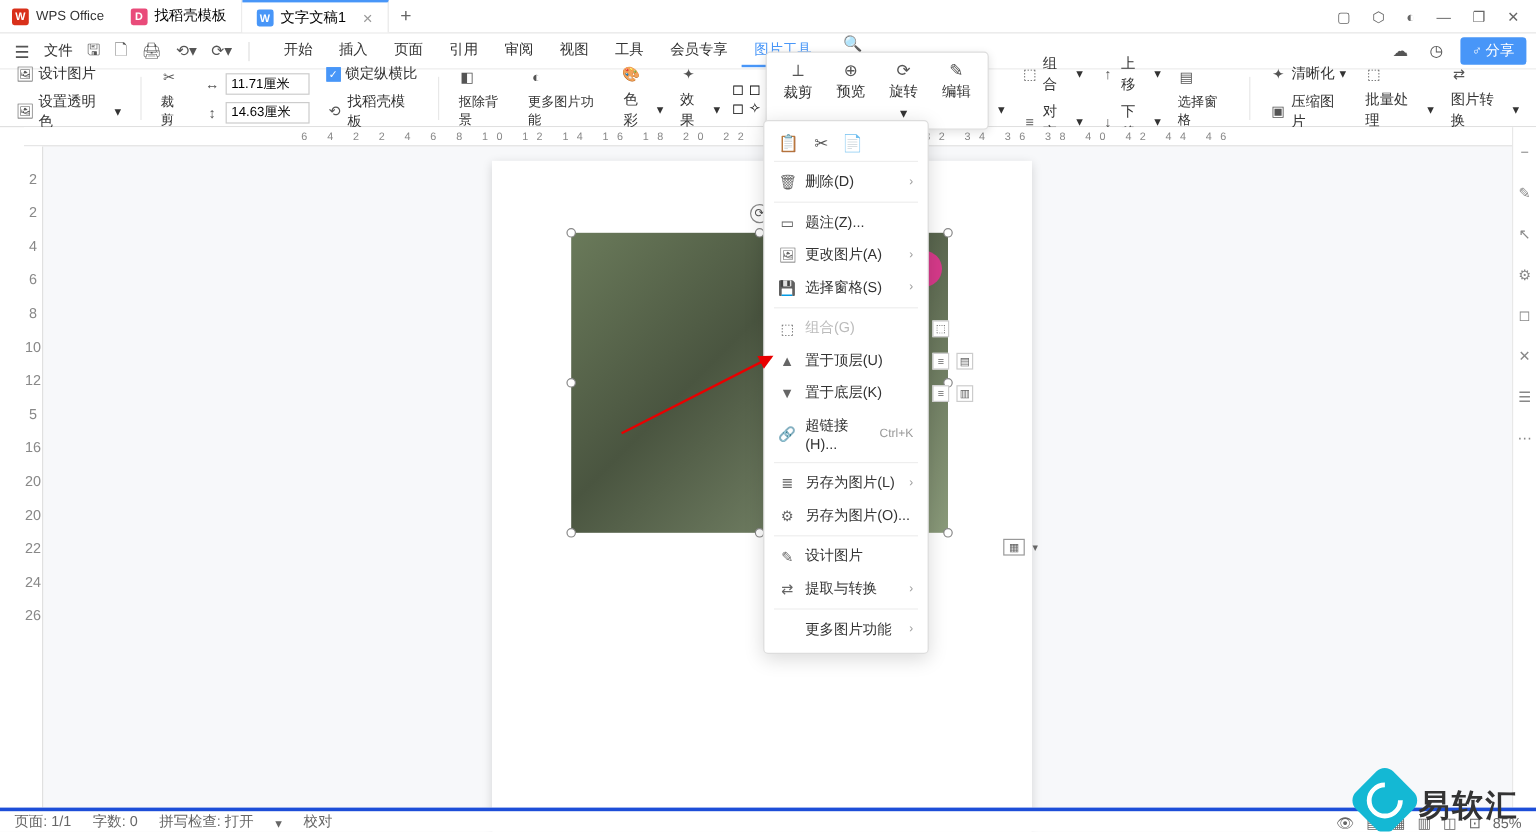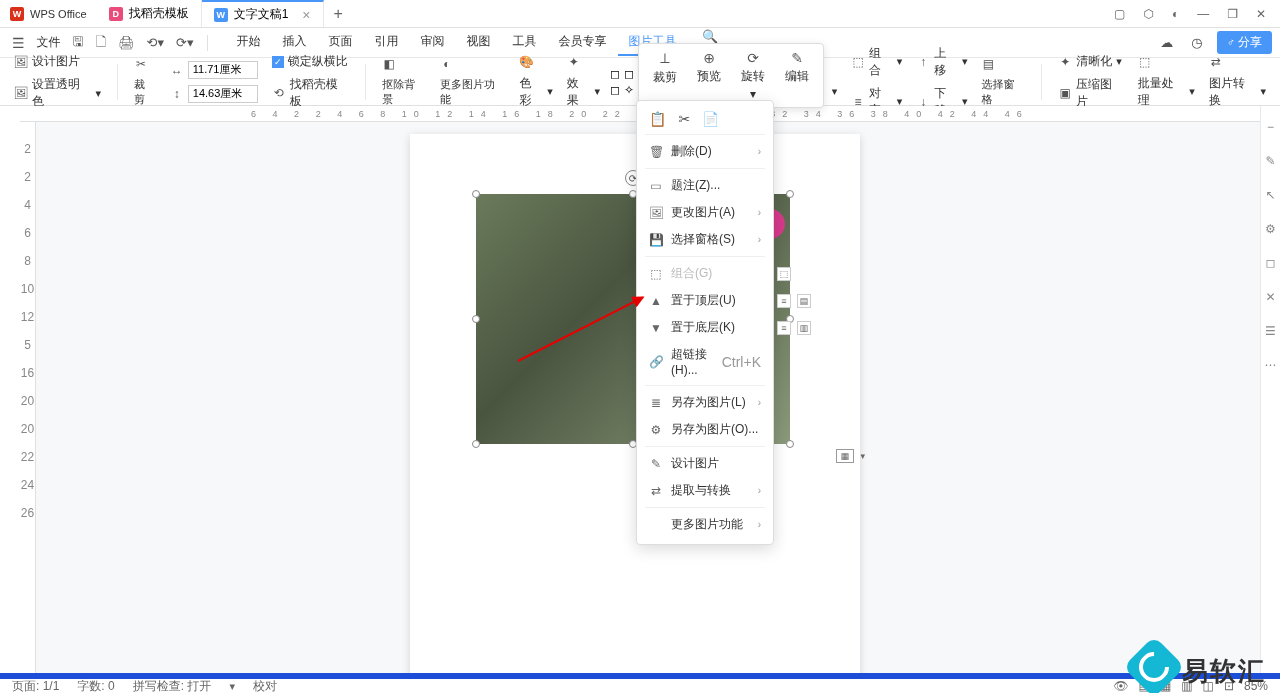--- a/index.html
+++ b/index.html
@@ -49,27 +49,27 @@
 .float-toolbar{position:absolute;top:43px;left:638px;background:#fff;border:1px solid #ddd;border-radius:4px;box-shadow:0 2px 8px rgba(0,0,0,0.12);display:flex;padding:4px}
 .ft-item{display:flex;flex-direction:column;align-items:center;padding:2px 10px;gap:2px;color:#333}
 .ft-item .ic{font-size:14px;color:#555}
 .context-menu{position:absolute;top:100px;left:636px;width:138px;background:#fff;border:1px solid #ddd;border-radius:4px;box-shadow:0 4px 16px rgba(0,0,0,0.15);padding:6px 0}
 .cm-toprow{display:flex;gap:12px;padding:4px 12px}
 .cm-toprow span{font-size:14px;color:#555}
 .cm-item{display:flex;align-items:center;padding:5px 12px;gap:8px;color:#333;position:relative;cursor:pointer}
 .cm-item.dis{color:#bbb}
 .cm-item .ic{width:14px;font-size:12px;color:#666;text-align:center}
 .cm-item .arrow{margin-left:auto;color:#999;font-size:10px}
-.cm-item .shortcut{margin-left:auto;color:#999;font-size:14px}
+.cm-item .shortcut{margin-left:auto;color:#999;font-size:10px}
 .cm-item .ext{position:absolute;right:-18px;width:14px;height:14px;border:1px solid #ccc;background:#fff;display:flex;align-items:center;justify-content:center;font-size:9px;color:#666}
 .cm-sep{height:1px;background:#eee;margin:3px 8px}
 .red-arrow{position:absolute;top:360px;left:518px;width:140px;height:2px;background:#e80000;transform:rotate(-27deg);transform-origin:left center}
 .red-arrow:after{content:"";position:absolute;right:-2px;top:-5px;border-left:12px solid #e80000;border-top:6px solid transparent;border-bottom:6px solid transparent}
 .right-sidebar{position:absolute;top:106px;right:0;bottom:20px;width:20px;background:#fff;border-left:1px solid #e8e8e8;display:flex;flex-direction:column;align-items:center;gap:20px;padding-top:14px;color:#888}
-.status-bar{position:absolute;bottom:0;left:0;right:0;height:20px;background:#fff;border-top:6px solid #1d4ed8;display:flex;align-items:center;padding:0 12px;gap:18px;font-size:11px;color:#666}
+.status-bar{position:absolute;bottom:0;left:0;right:0;height:20px;background:#fff;border-top:3px solid #1d4ed8;display:flex;align-items:flex-end;padding:0 12px;gap:18px;font-size:11px;color:#666}
 .status-bar .right{margin-left:auto;display:flex;align-items:center;gap:10px}
 .watermark{position:absolute;bottom:4px;right:14px;display:flex;align-items:flex-end;gap:6px}
 .watermark .logo{width:44px;height:44px;background:#14b8d4;border-radius:10px;transform:rotate(45deg);display:flex;align-items:center;justify-content:center}
 .watermark .logo:before{content:"";width:22px;height:22px;border:4px solid #fff;border-radius:50%;border-top-color:transparent}
 .watermark .txt{font-size:26px;font-weight:bold;color:#333;letter-spacing:2px}
 .layout-icon{position:absolute;top:315px;left:426px;width:18px;height:14px;border:1px solid #999;background:#fff;display:flex;align-items:center;justify-content:center;font-size:9px;color:#666}
 .layout-icon:after{content:"▾";position:absolute;right:-12px;font-size:9px;color:#666}
 </style>
 </head>
 <body>

